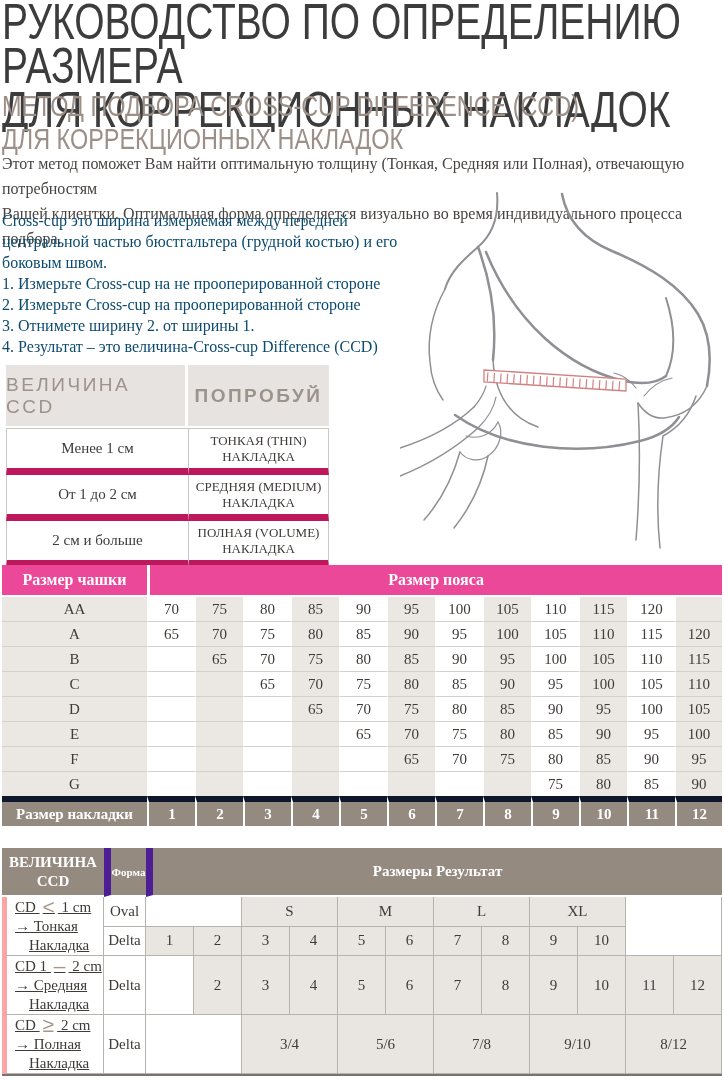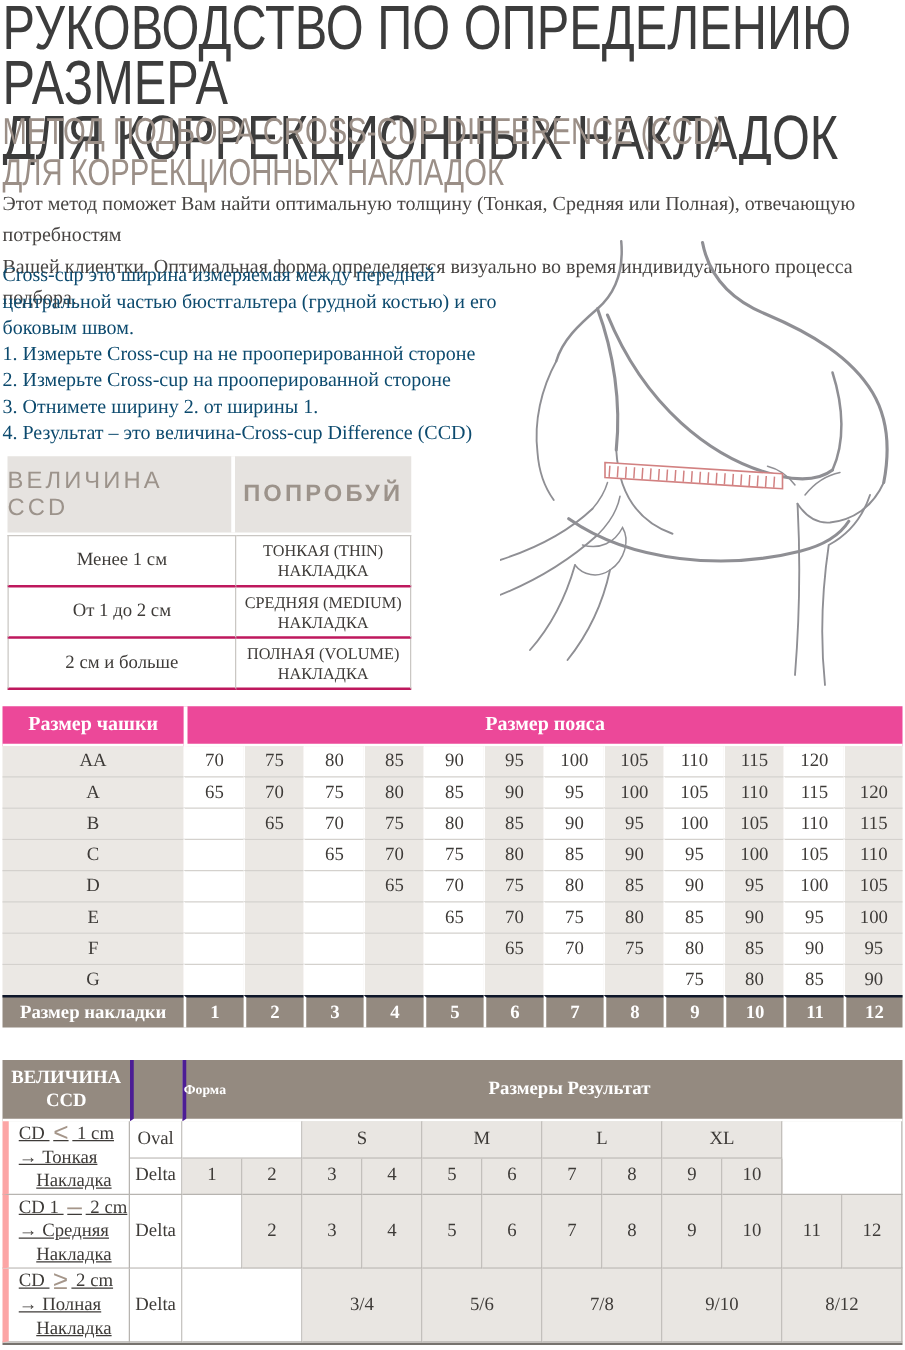--- a/index.html
+++ b/index.html
@@ -39,51 +39,51 @@
   .ccd-head>div{
     display:flex;align-items:center;justify-content:center;
     font-family:"Liberation Sans", sans-serif;font-size:19px;
     letter-spacing:2.5px;color:#9c938b;
   }
   .ccd-h1{width:179px;}
   .ccd-h2{flex:1;border-left:3px solid #fff;font-weight:bold;}
   table{border-collapse:separate;border-spacing:0;table-layout:fixed;}
   .ccd-body{width:323px;}
   .ccd-body td{
-    border-bottom:2px solid #be185d;border-right:1px solid #cac7c3;
+    border-bottom:7px solid #be185d;border-right:1px solid #cac7c3;
     text-align:center;vertical-align:middle;height:37px;
   }
   .ccd-body tr td:first-child{border-left:1px solid #cac7c3;width:179px;font-size:15px;}
   .ccd-body tr:first-child td{border-top:1px solid #cac7c3;}
   .ccd-body td.try{font-size:13px;line-height:16px;white-space:pre-line;}
   
   .big{position:absolute;top:565px;left:2px;width:720px;}
   .big th,.big td{text-align:center;vertical-align:middle;padding:0;}
   .big thead th{
     background:#ec4899;color:#fff;font-weight:bold;font-size:16px;
     height:30px;border-bottom:2px solid #fff;
   }
   .big thead th.span{border-left:3px solid #fff;}
   .big tbody td{height:24px;font-size:15px;color:#3e3b38;background:#fff;border-left:1px solid #fff;}
   .big tbody td:first-child{border-left:none;}
   .big tbody td.g,.big tbody td.lbl{background:#ebe8e4;}
   .big tbody tr+tr td{border-top:1px solid #d4d1cd;}
   .big tfoot td{
     background:#948a80;color:#fff;font-weight:bold;font-size:15px;
-    height:24px;border-top:2px solid #0f172a;border-left:2px solid #fff;
+    height:24px;border-top:6px solid #0f172a;border-left:2px solid #fff;
   }
   .big tfoot td:first-child{border-left:none;}
   
   .pad{position:absolute;top:848px;left:2px;width:720px;border-bottom:2px solid #77736e;}
   .pad th,.pad td{text-align:center;vertical-align:middle;padding:0;}
   .pad thead th{
     background:#948a80;color:#fff;font-weight:bold;height:47px;
     border-bottom:2px solid #fff;font-size:15px;
   }
-  .pad thead th.sep{border-left:3px solid #4c1d95;padding-left:40px;}
+  .pad thead th.sep{border-left:7px solid #4c1d95;}
   .pad thead th.p-h1{font-size:15px;line-height:19px;white-space:pre-line;}
   .pad thead th.p-h2{font-size:11px;}
   .pad tbody td{
     background:#fff;border-right:1px solid #b7b4b0;border-bottom:1px solid #b7b4b0;
     font-size:15px;color:#3e3b38;
   }
   .pad tbody td.first{border-left:5px solid #fca5a5;text-decoration:underline;}
   .pad tbody td.g{background:#e9e6e2;}
   .pad tbody td.grp{
     text-align:left;padding-left:8px;font-size:15px;line-height:19px;

